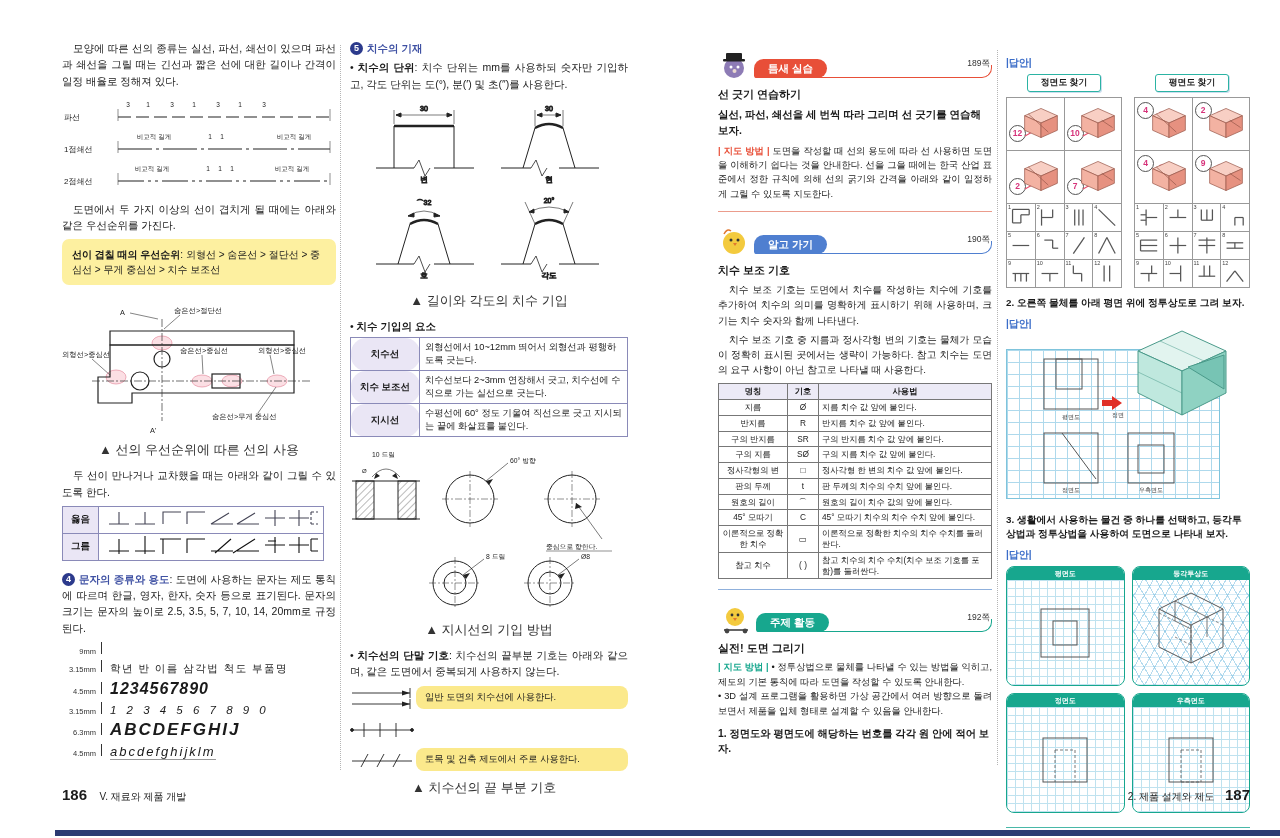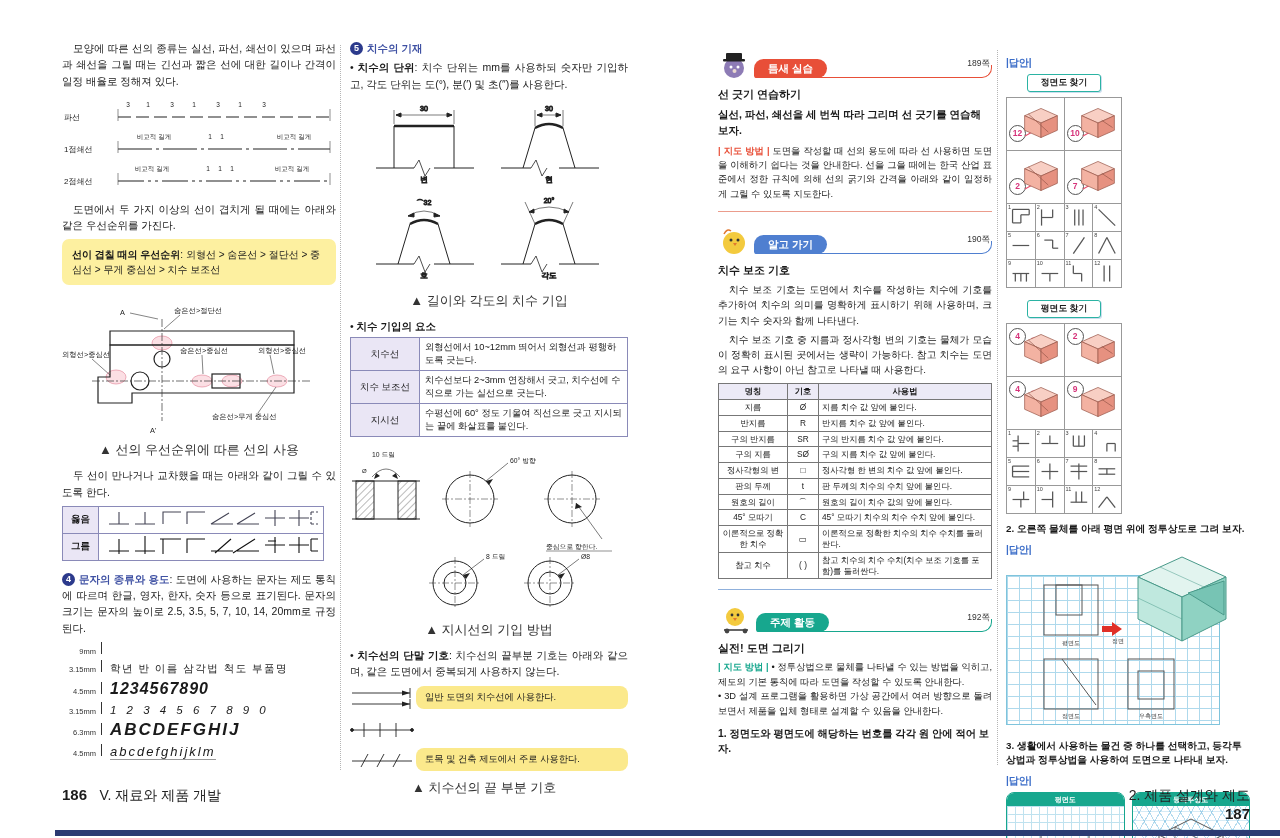--- a/index.html
+++ b/index.html
@@ -13,21 +13,21 @@
   b{font-weight:bold;}
   .numcirc{display:inline-block;width:13px;height:13px;border-radius:50%;background:#2c3a8c;color:#fff;
            font-size:9px;font-weight:bold;text-align:center;line-height:13px;margin-right:4px;vertical-align:1px;}
   .ybox{background:#fdf0a0;border-radius:7px;padding:8px 10px;font-size:10px;line-height:1.5;margin:4px 0 10px 0;}
   .divider-v{position:absolute;border-left:1.5px dotted #b5b5b5;}
   .okTable{border-collapse:collapse;margin:2px 12px 10px 0;}
   .okTable td{border:1px solid #8a8ab8;padding:1px 4px;}
   .okTable .hd{background:#eae6f5;font-size:9.5px;font-weight:bold;text-align:center;width:34px;}
   .elemTable{border-collapse:collapse;margin:3px 0 10px 0;width:100%;}
   .elemTable td{border:1px solid #8a8ab8;font-size:9.3px;line-height:1.4;padding:3px 5px;}
-  .elemTable .hd{background:#eae6f5;font-weight:normal;text-align:center;width:58px;font-size:9.5px;}
+  .elemTable .hd{background:#eae6f5;font-weight:bold;text-align:center;width:58px;font-size:9.5px;border-radius:15px;}
   .callrow{display:flex;align-items:center;margin:0 0 7px 0;}
   .callbox{background:#fbe98c;border-radius:8px;padding:5px 9px;font-size:9.3px;line-height:1.45;flex:1;}
   
   .badge-row{display:flex;align-items:flex-end;position:relative;height:30px;}
   .badge{height:19px;line-height:19px;border-radius:10px 10px 10px 3px;color:#fff;font-size:10.5px;font-weight:bold;
          padding:0 14px;position:relative;z-index:2;}
   .pageref{position:absolute;right:2px;bottom:8px;font-size:8.5px;color:#333;}
   .badge-line{position:absolute;left:60px;right:0;bottom:0;height:12px;border-bottom:1.5px solid;border-right:1.5px solid;
               border-bottom-right-radius:10px;}
   .boxtitle{font-size:11px;font-weight:bold;margin:9px 0 4px 0;}
@@ -35,21 +35,21 @@
   .guide{font-size:9.3px;line-height:1.55;margin:0 0 4px 0;text-align:justify;}
   .guide-label{font-weight:bold;}
   .hr-thin{border:none;border-top:1.5px solid;margin:10px 0 0 0;}
   .symTable{border-collapse:collapse;width:100%;margin:6px 0 0 0;padding-left:32px;}
   .symTable th,.symTable td{border:0.8px solid #777;font-size:8.3px;line-height:1.3;padding:2px 3px;}
   .symTable th{background:#eceaf6;font-weight:bold;}
   .symTable td.nm{text-align:center;width:62px;}
   .symTable td.sy{text-align:center;width:24px;}
   .ans-label{color:#3a6cc8;font-weight:bold;font-size:10px;margin:6px 0 4px 0;}
   .q-bold{font-size:9.8px;font-weight:bold;line-height:1.5;margin:8px 0 2px 0;}
-  .findwrap{display:flex;gap:12px;flex-direction:column;}
+  .findwrap{display:flex;gap:12px;}
   .findcolumn{width:116px;}
   .findlabel{border:1.5px solid #2bb3a3;border-radius:3px;background:#fff;box-shadow:1px 1px 0 #cde;
              font-size:8.8px;font-weight:bold;text-align:center;padding:2px 0;width:72px;margin:0 auto 5px auto;}
   .isogrid{display:grid;grid-template-columns:1fr 1fr;gap:1px;background:#999;border:1px solid #999;}
   .isocell{background:#fff;height:52px;position:relative;}
   .circnum{position:absolute;left:2px;bottom:8px;width:15px;height:15px;border:1px solid #555;border-radius:50%;
            background:#fff;color:#d6337a;font-size:8.5px;font-weight:bold;text-align:center;line-height:15px;}
   .circnum.toppos{top:4px;bottom:auto;}
   .arrowpink{position:absolute;left:17px;bottom:16px;width:14px;height:10px;}
   .arrowpink.toppos{top:8px;bottom:auto;}
@@ -74,21 +74,21 @@
   .samples-row{display:flex;align-items:baseline;margin-bottom:4px;}
   .mmlabel{width:34px;font-size:7.5px;color:#333;text-align:right;margin-right:5px;flex:none;}
   .tickmark{width:4px;height:12px;border-left:1px solid #333;margin-right:4px;flex:none;}
   .s0{font-size:25px;font-weight:bold;letter-spacing:1px;}
   .s1{font-size:10.5px;letter-spacing:1.5px;}
   .s2{font-size:16px;font-weight:bold;font-style:italic;letter-spacing:1px;}
   .s3{font-size:11.5px;font-style:italic;letter-spacing:3.5px;}
   .s4{font-size:17px;font-weight:bold;font-style:italic;letter-spacing:2px;}
   .s5{font-size:13px;font-style:italic;letter-spacing:2px;border-bottom:0.5px solid #999;}
   .footer-num{font-size:15px;font-weight:bold;}
-  .footer-txt{font-size:14px;color:#222;}
+  .footer-txt{font-size:10px;color:#222;}
   .bottombar{position:absolute;left:55px;right:0;bottom:2px;height:6px;background:#2c3a72;}
   svg text{font-family:"Liberation Sans","DejaVu Sans",sans-serif;}
 </style>
 </head>
 <body>
 
 <div class="divider-v" style="left:340px;top:45px;height:725px;"></div>
 <div class="divider-v" style="left:997px;top:50px;height:715px;"></div>
 
 <div class="col" id="col1" style="left:62px;top:40px;width:274px;">

